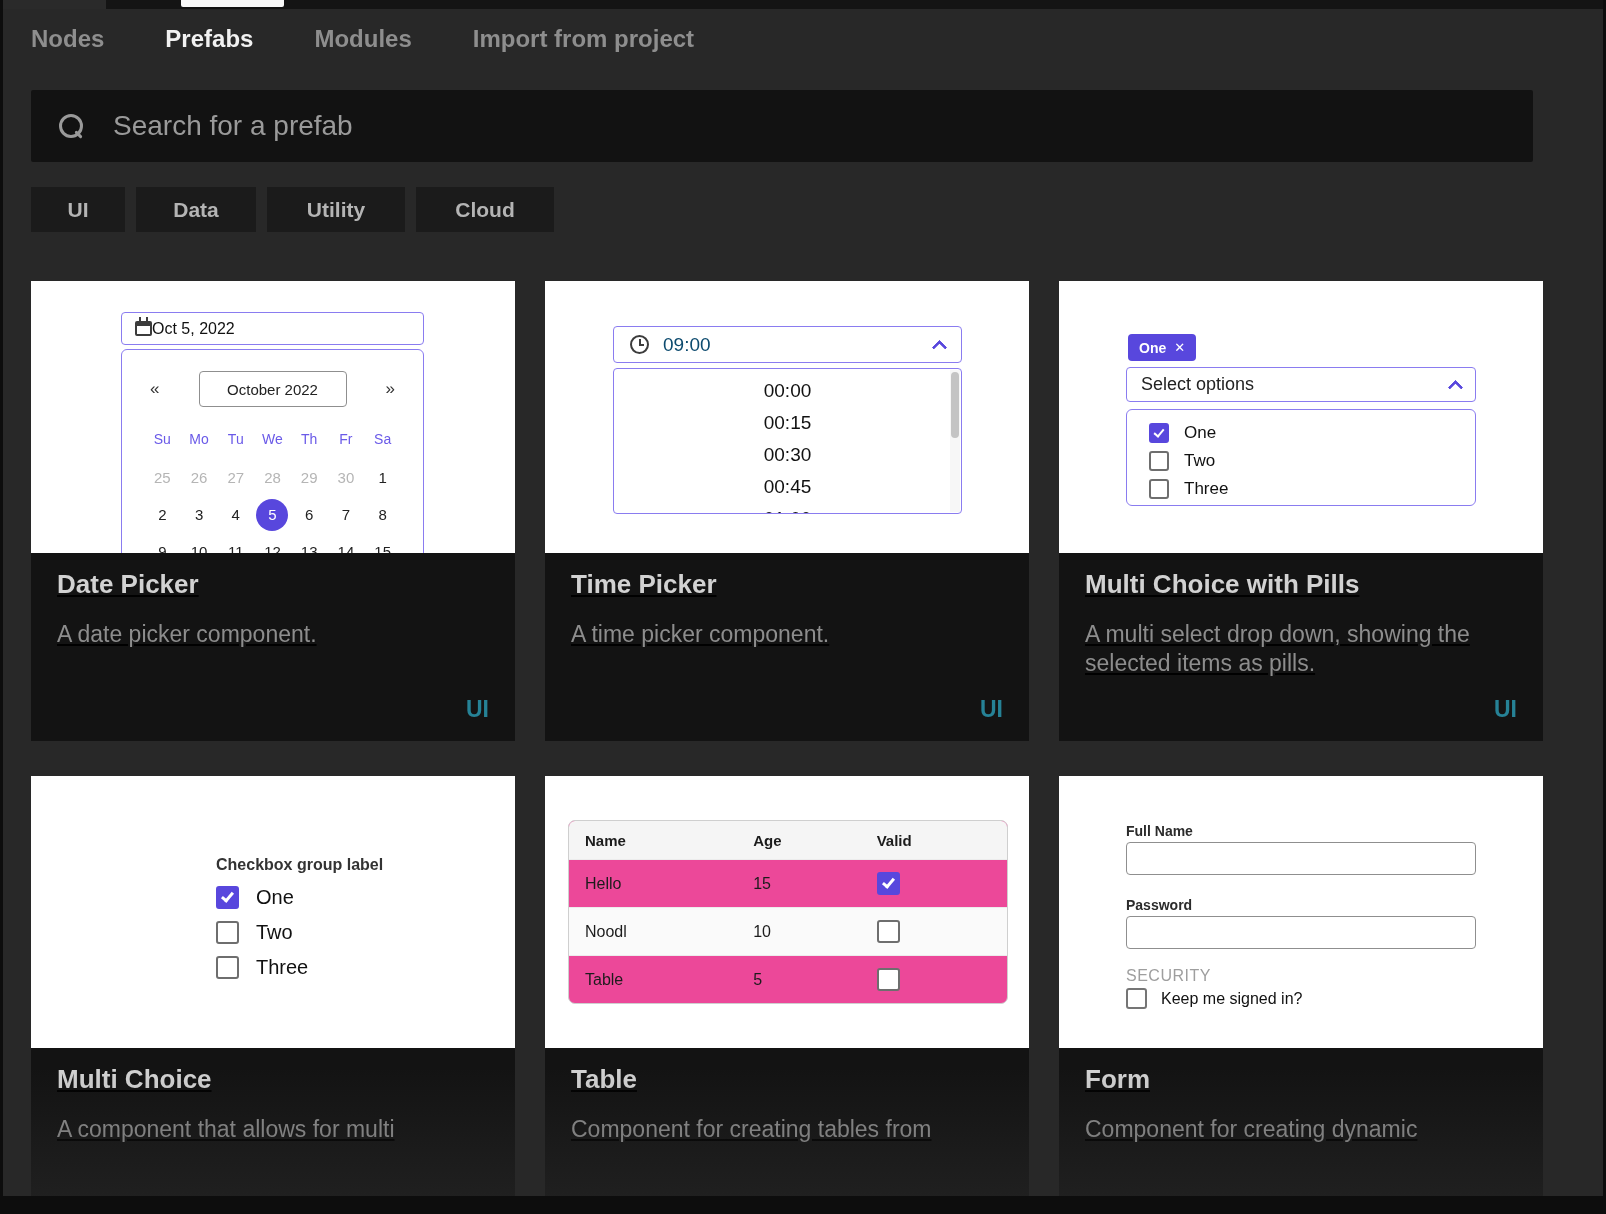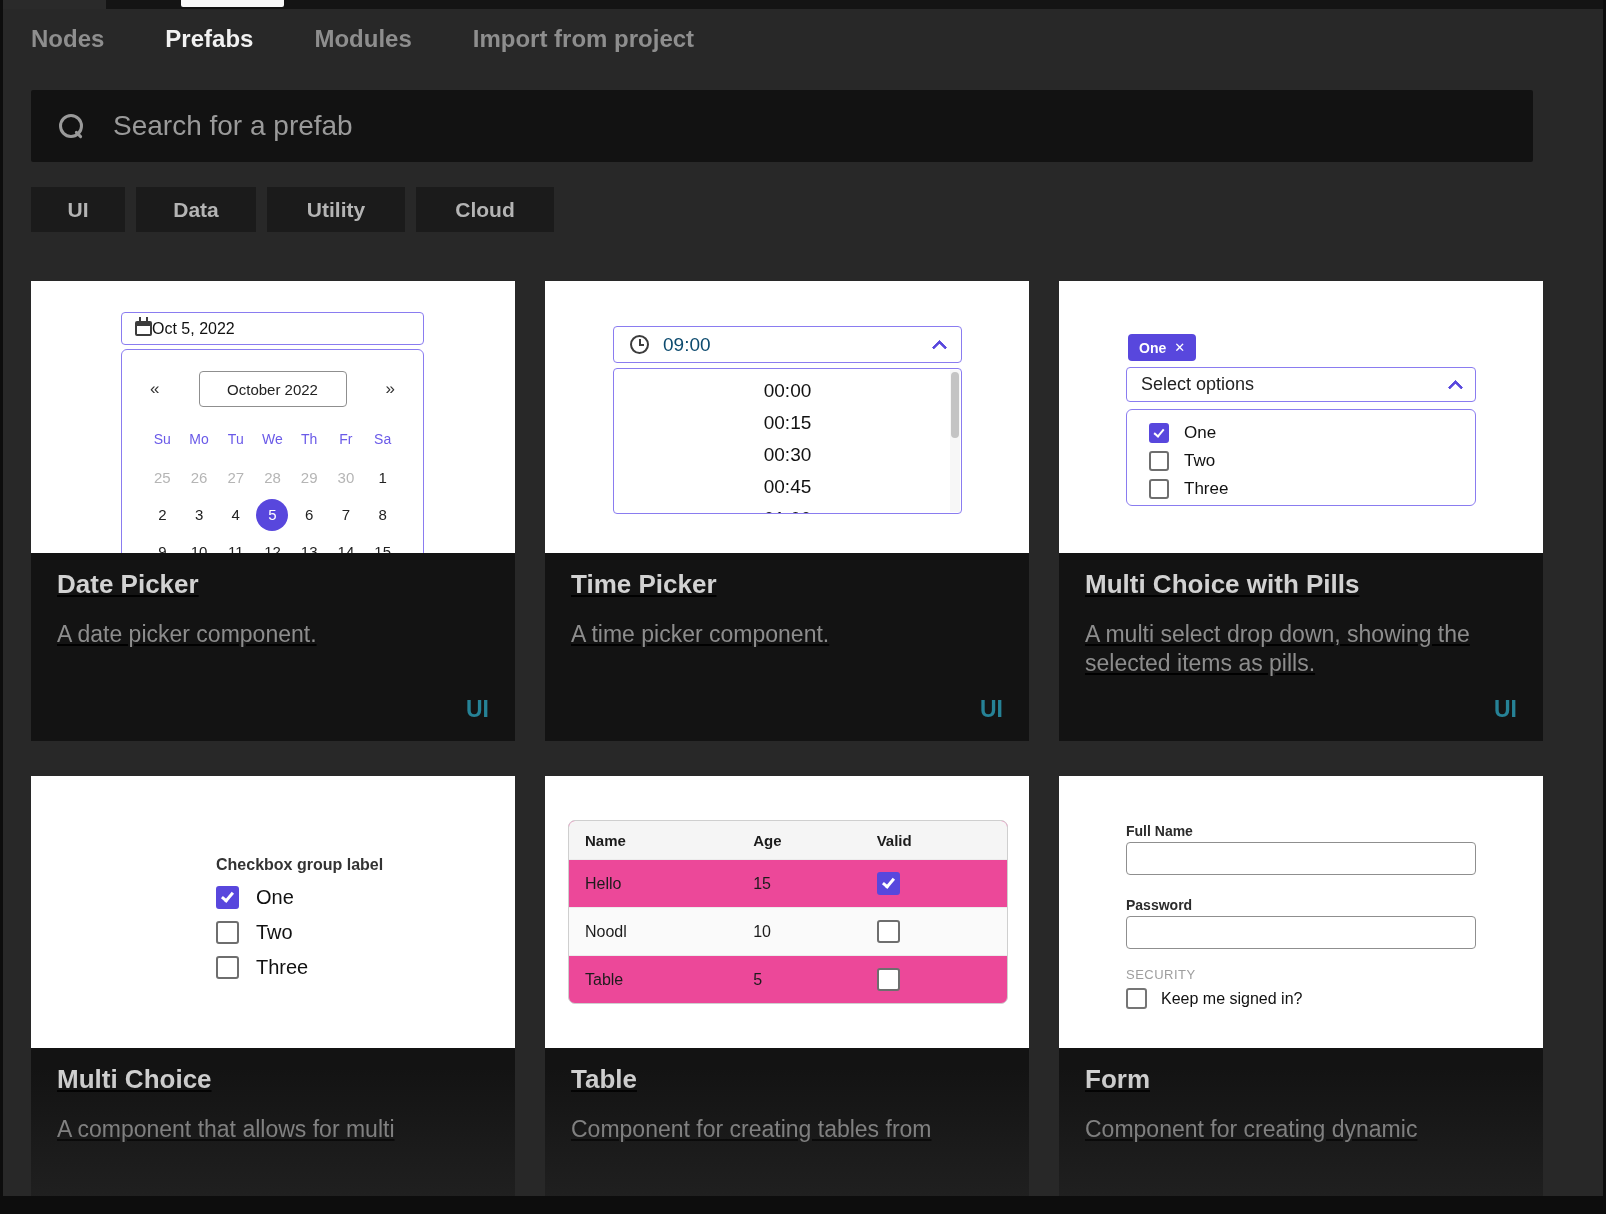--- a/index.html
+++ b/index.html
@@ -132,21 +132,21 @@
          overflow:hidden; background:#ec4899; }
   .tbl-head { height:38px; background:#f5f5f5; display:flex; align-items:center; font-size:15px; font-weight:600; color:#1c1c1c; }
   .tbl-row { height:48px; display:flex; align-items:center; border-top:1px solid #ececec; font-size:16px; color:#1c1c1c; }
   .tbl-row.alt { background:#fafafa; }
   .tc-1 { width:185px; padding-left:16px; } .tc-2 { width:124px; } .tc-3 { width:131px; }
 
   
   .fm-label { position:absolute; left:67px; font-size:14px; font-weight:700; color:#2b2b2b; }
   .fm-input { position:absolute; left:67px; width:350px; height:33px; background:#fff;
               border:1px solid #8f8f8f; border-radius:4px; }
-  .fm-section { position:absolute; left:67px; top:191px; font-size:13px; color:#9e9e9e; letter-spacing:0.5px; }
+  .fm-section { position:absolute; left:67px; top:191px; font-size:16px; color:#9e9e9e; letter-spacing:0.5px; }
   .fm-cbrow { position:absolute; left:67px; top:212px; display:flex; align-items:center; gap:14px;text-align:center; }
   .fm-cbrow .olabel { font-size:16px; color:#111; }
   .fm-cbrow .cb { border-color:#757575; border-width:2px; }
 </style>
 </head>
 <body>
 
 <div class="page">
   <div class="top-strip"></div>
   <div class="top-strip-left"></div>

